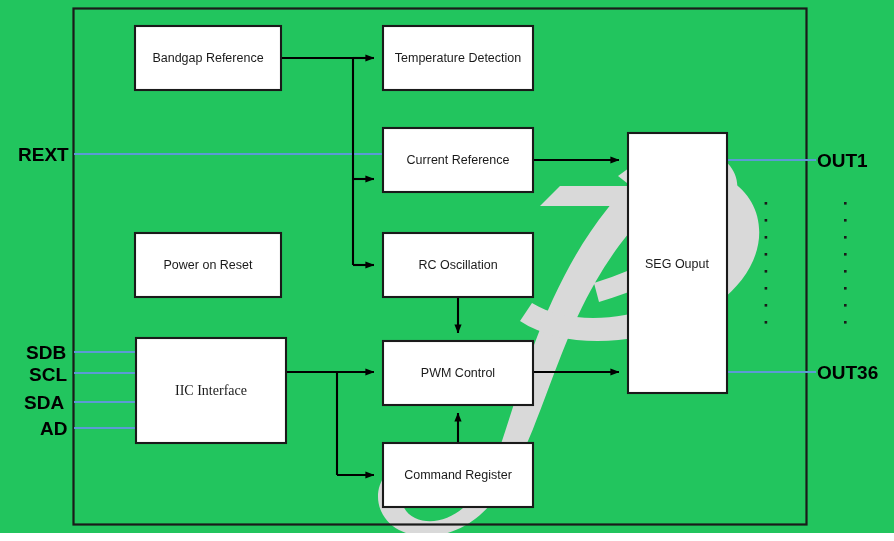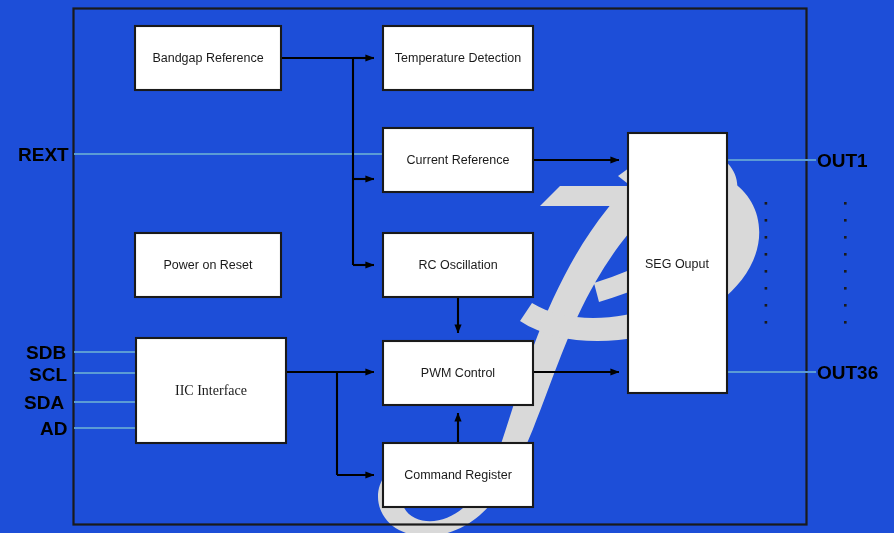--- a/index.html
+++ b/index.html
@@ -8,21 +8,21 @@
     padding: 0;
     background: #ffffff;
   }
   body {
     font-family: "Liberation Sans", sans-serif;
   }
   #stage {
     position: relative;
     width: 894px;
     height: 533px;
-    background: #1d4ed8;
+    background: #22c55e;
     overflow: hidden;
   }
   #diagram-svg {
     position: absolute;
     left: 0;
     top: 0;
     width: 894px;
     height: 541px;
   }
   .blk-label {

